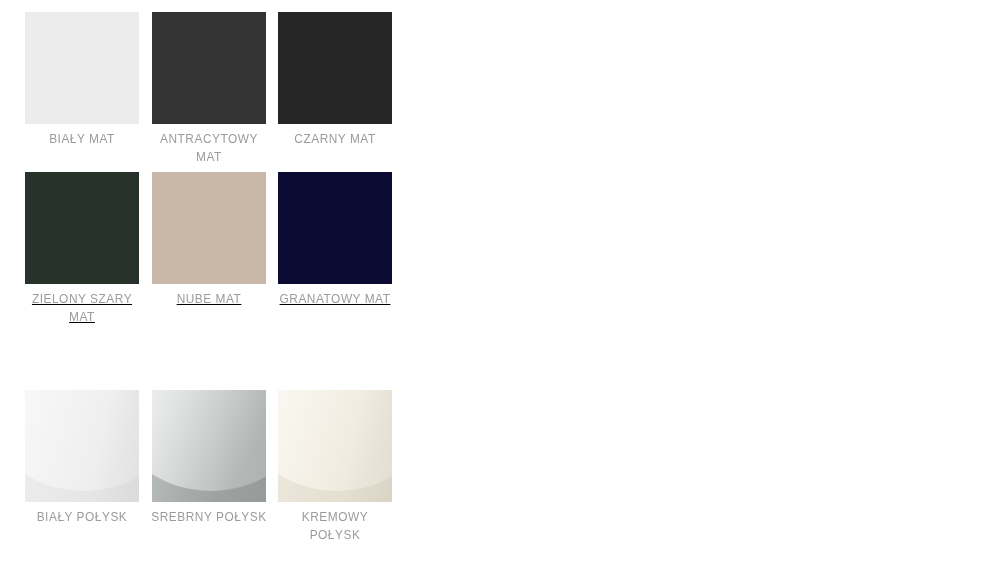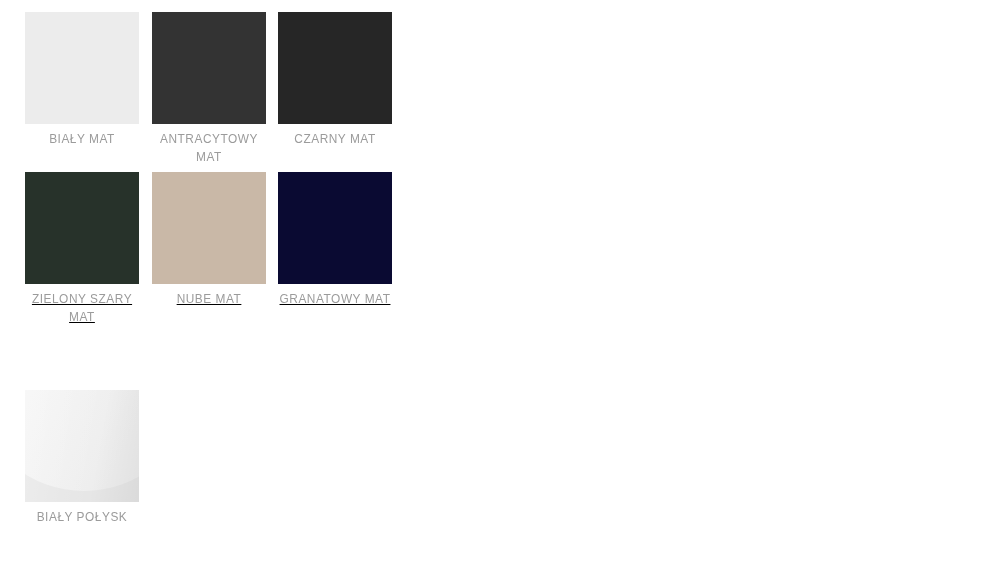--- a/index.html
+++ b/index.html
@@ -116,14 +116,30 @@
     </div>
   <div class="swatch-row" id="row-2">
       <div class="swatch-cell">
         <div class="swatch-chip">
           <div class="gloss-base" style="background: rgb(230, 230, 230);"></div>
           <div class="gloss-ellipse" style="background: linear-gradient(115deg, rgb(245, 245, 245) 0%, rgb(245, 245, 245) 22%, rgb(237, 237, 237) 72%, rgb(237, 237, 237) 100%);"></div>
           <div class="gloss-sheen"></div>
         </div>
         <div class="swatch-label">BIAŁY POŁYSK</div>
       </div>
+      <div class="swatch-cell">
+        <div class="swatch-chip">
+          <div class="gloss-base" style="background: rgb(158, 163, 162);"></div>
+          <div class="gloss-ellipse" style="background: linear-gradient(115deg, rgb(232, 234, 234) 0%, rgb(232, 234, 234) 22%, rgb(183, 187, 186) 72%, rgb(183, 187, 186) 100%);"></div>
+          <div class="gloss-sheen"></div>
+        </div>
+        <div class="swatch-label">SREBRNY POŁYSK</div>
+      </div>
+      <div class="swatch-cell">
+        <div class="swatch-chip">
+          <div class="gloss-base" style="background: rgb(229, 223, 208);"></div>
+          <div class="gloss-ellipse" style="background: linear-gradient(115deg, rgb(248, 245, 236) 0%, rgb(248, 245, 236) 22%, rgb(238, 233, 221) 72%, rgb(238, 233, 221) 100%);"></div>
+          <div class="gloss-sheen"></div>
+        </div>
+        <div class="swatch-label">KREMOWY POŁYSK</div>
+      </div>
     </div>
 </div>
 
 </body></html>

